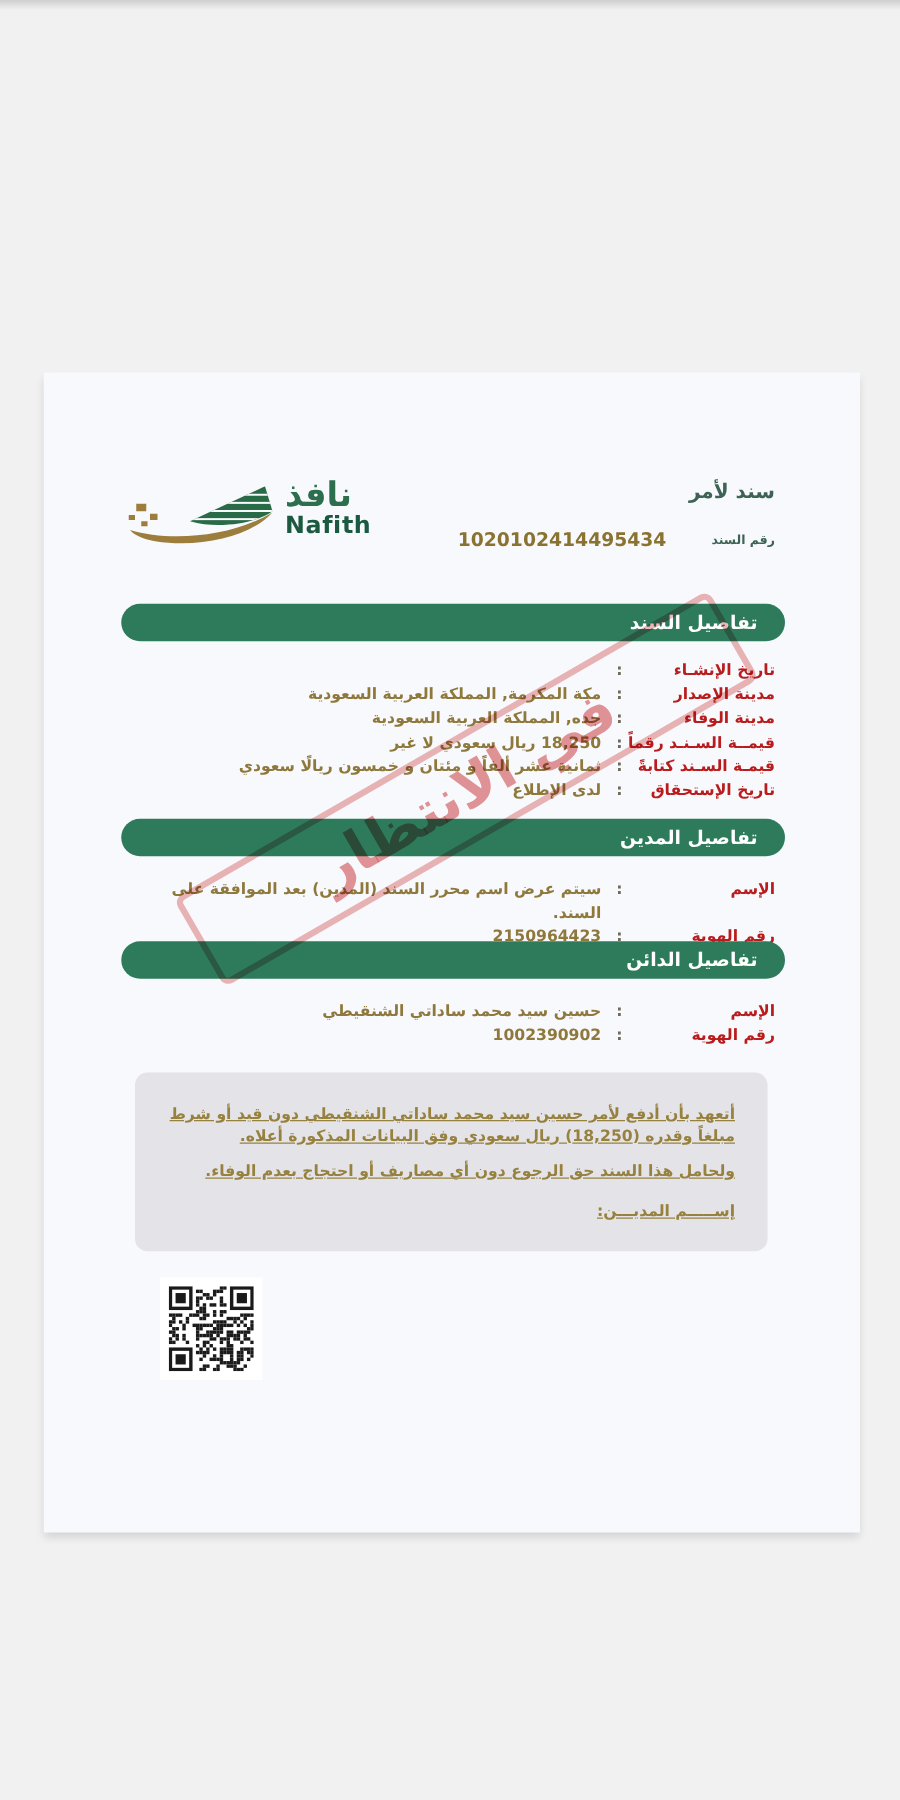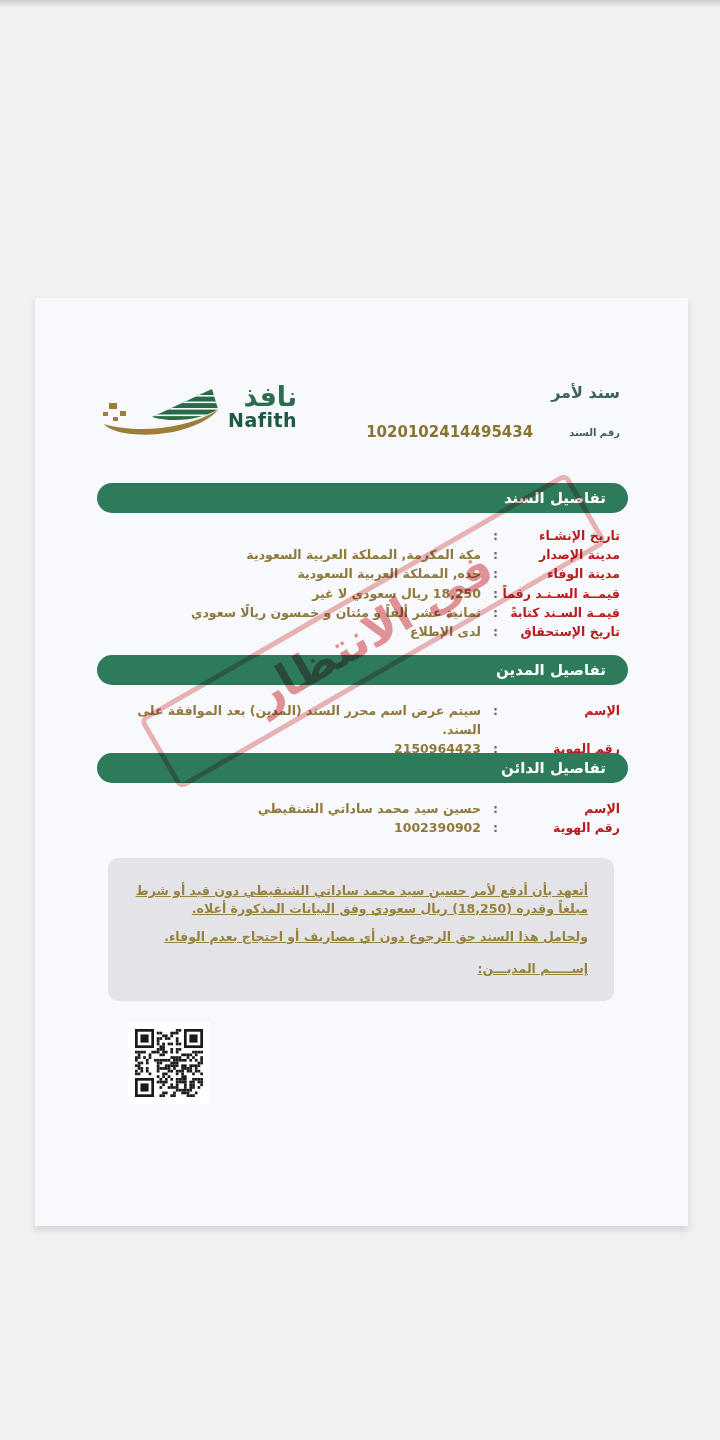--- a/index.html
+++ b/index.html
@@ -27,21 +27,21 @@
   }
   .doc-number-row{
     margin-top:21px;display:flex;align-items:center;gap:36px;
   }
   .doc-number-label{color:#3e6254;font-size:10px;font-weight:bold;}
   .doc-number{color:#8a7231;font-size:15px;font-weight:bold;direction:ltr;}
   .logo{
     position:absolute;left:5px;top:0px;direction:ltr;
     display:flex;align-items:flex-start;gap:6px;
   }
-  .logo-word{display:flex;flex-direction:column;line-height:1;align-items:flex-end;}
+  .logo-word{display:flex;flex-direction:column;line-height:1;}
   .logo-ar{color:#2c6e4e;font-size:27px;font-weight:bold;}
   .logo-en{color:#1c5941;font-size:19px;font-weight:bold;letter-spacing:0.5px;margin-top:1px;}
   
   .banner{
     position:absolute;right:60px;left:62px;height:30px;
     background:#2e7b5c;border-radius:16px;
     display:flex;align-items:center;
     padding-right:22px;box-sizing:border-box;
   }
   .banner span{color:#ffffff;font-size:15px;font-weight:bold;}

